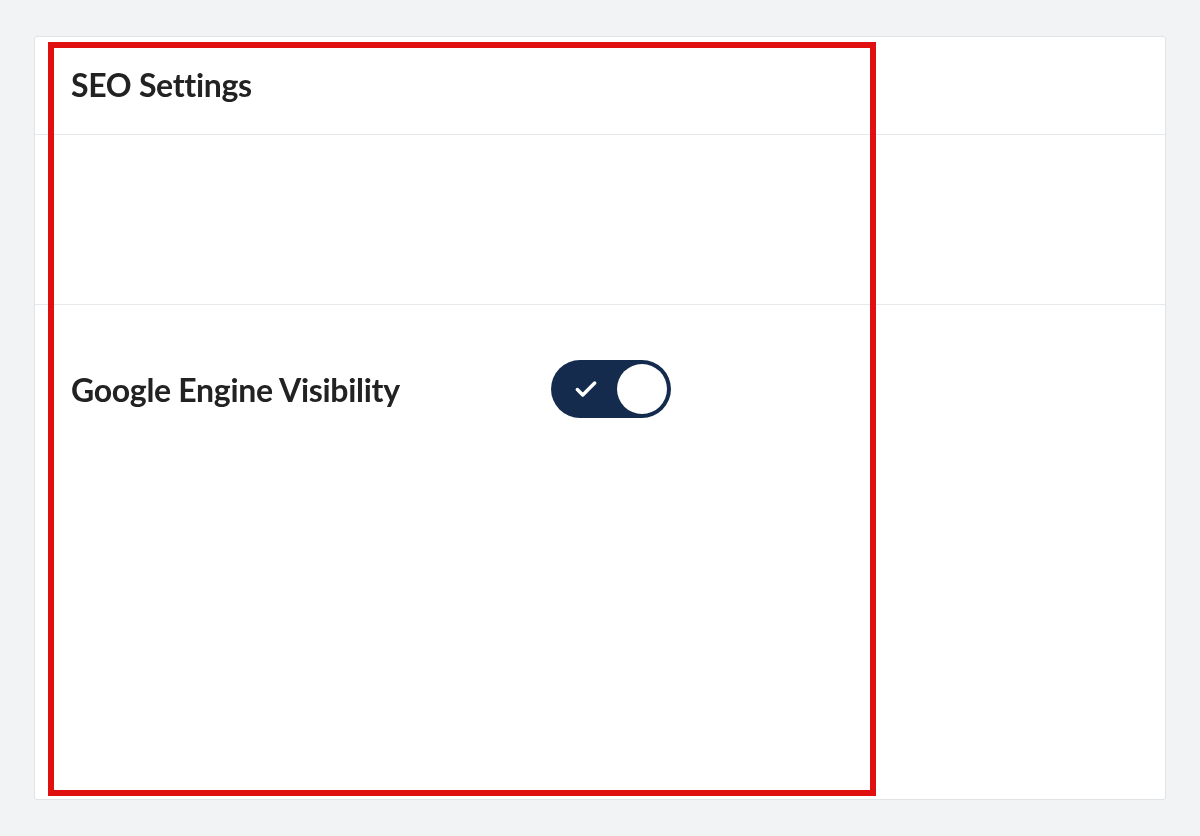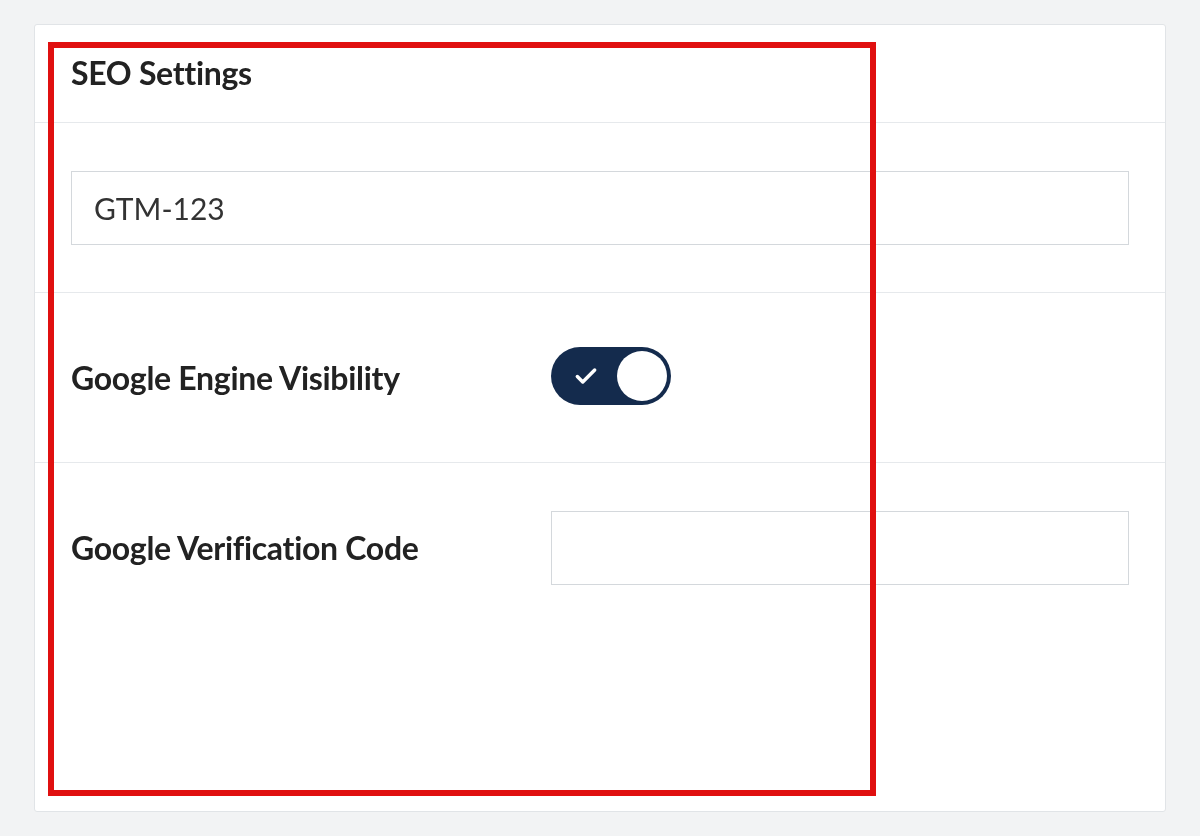--- a/index.html
+++ b/index.html
@@ -7,21 +7,21 @@
     width: 1200px;
     height: 836px;
     background: #f2f3f4;
     font-family: "Lato", "Helvetica Neue", Arial, sans-serif;
     color: #1a1a1a;
   }
   .stage {
     position: relative;
     width: 1200px;
     height: 836px;
-    padding: 24px 34px;
+    padding: 36px 34px;
   }
   .panel {
     background: #ffffff;
     border: 1px solid #e1e4e7;
     border-radius: 3px;
     width: 100%;
     height: 100%;
     overflow: hidden;
   }
   .panel-header {
@@ -105,42 +105,33 @@
 </style>
 </head>
 <body>
 
 <div class="stage">
   <div class="panel">
 
     <div class="panel-header">SEO Settings</div>
 
     <div class="row">
-      <div class="row-control">
-        <input type="text" class="text-input" value="GTM-123" style="">
-      </div>
     </div>
 
     <div class="row">
       <div class="row-label">Google Engine Visibility</div>
       <div class="row-control">
         <div class="toggle" role="switch" aria-checked="true">
           <span class="toggle-check">
             <svg width="26" height="26" viewBox="0 0 24 24" fill="none">
               <path d="M4 12.5 L9 17.5 L20 6.5" stroke="#ffffff" stroke-width="3.2" stroke-linecap="round" stroke-linejoin="round"></path>
             </svg>
           </span>
           <span class="toggle-knob"></span>
         </div>
       </div>
     </div>
 
-    <div class="row">
-      <div class="row-label">Google Verification Code</div>
-      <div class="row-control">
-        <input type="text" class="text-input" value="" style="">
-      </div>
-    </div>
 
   </div>
 
   <div class="highlight-box" style="left:48px; top:42px; width:828px; height:754px;"></div>
 </div>
 
 </body></html>

